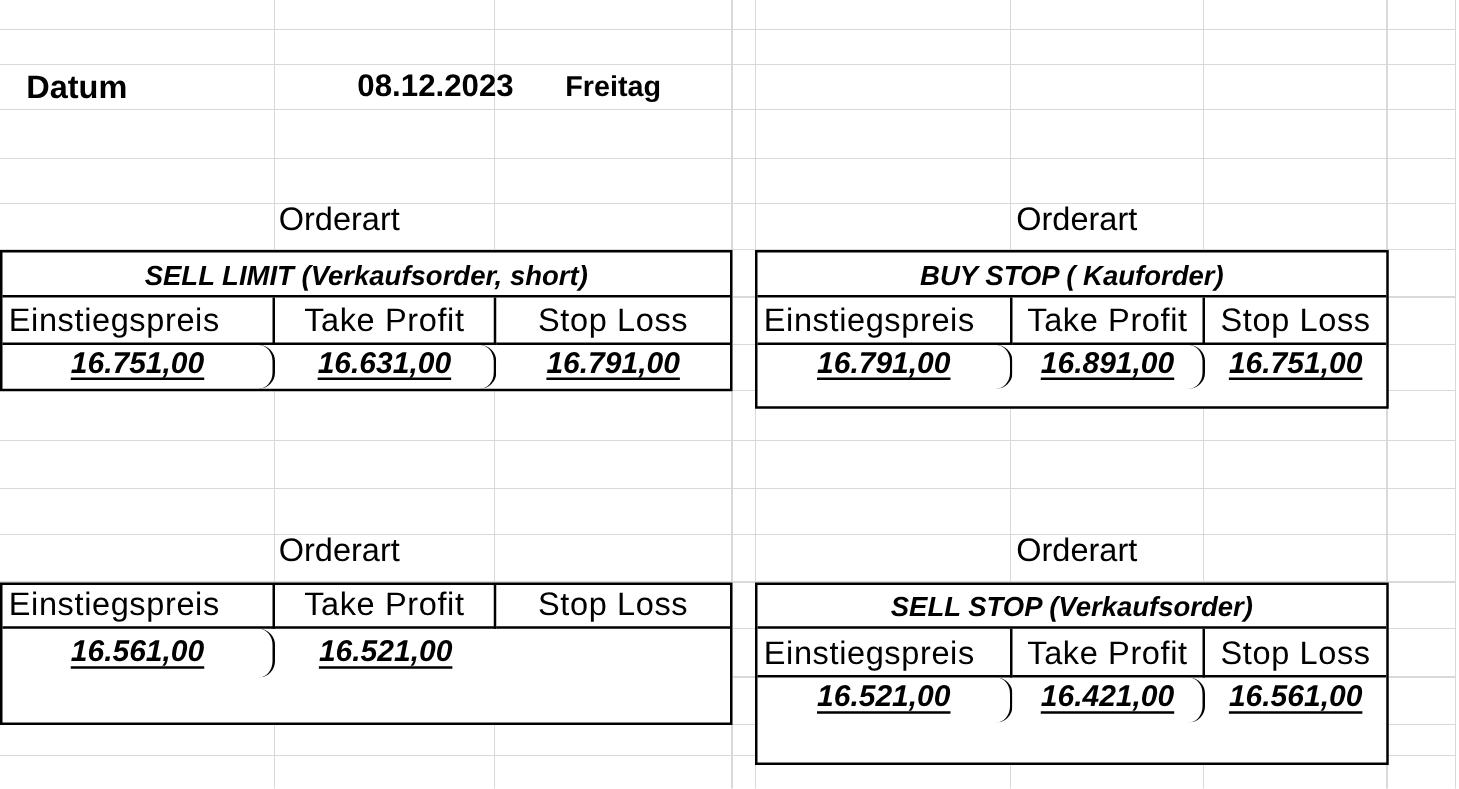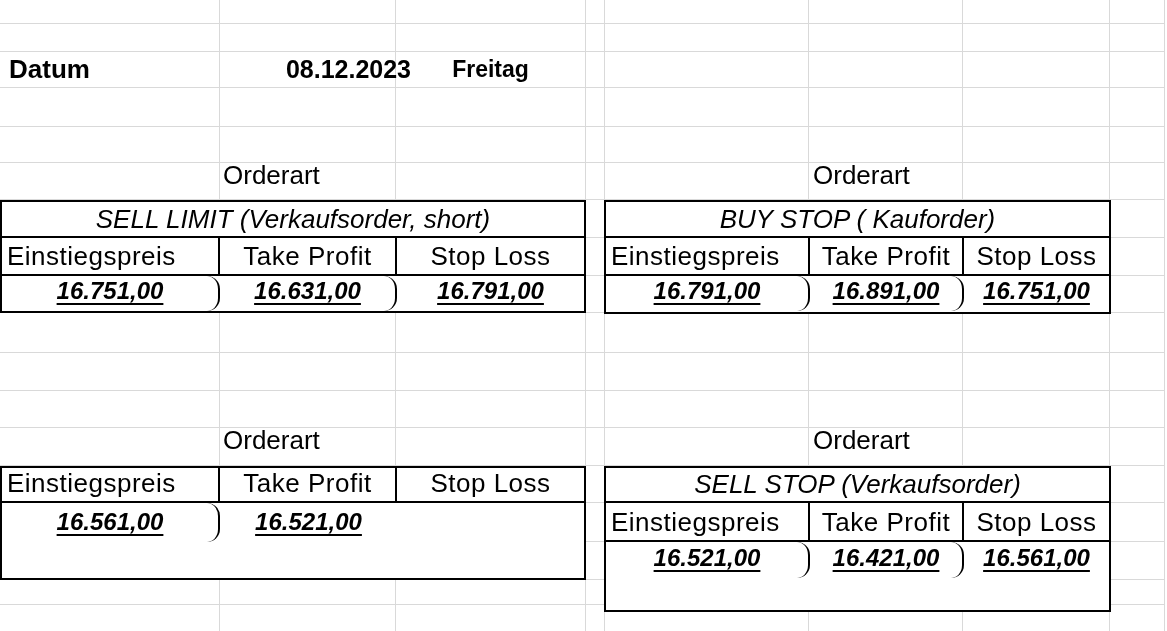--- a/index.html
+++ b/index.html
@@ -12,44 +12,44 @@
   .sheet{
     position:relative;width:1167px;height:631px;background:var(--background);
     font-family:"Liberation Sans","DejaVu Sans",sans-serif;color:var(--text);
     overflow:hidden;
   }
   svg.grid{position:absolute;left:0;top:0;}
   .cell{
     position:absolute;display:flex;align-items:flex-end;box-sizing:border-box;
     white-space:nowrap;line-height:1;
   }
-  .datum-label{left:4px;top:52px;width:219px;height:36px;padding:0 0 6px 5px;font-weight:bold;font-size:26px;}
+  .datum-label{left:16px;top:52px;width:219px;height:36px;padding:0 0 6px 5px;font-weight:bold;font-size:26px;}
   .date-value{left:219px;top:52px;width:199px;height:36px;justify-content:flex-end;padding:0 7px 6px 0;font-weight:bold;font-size:25px;}
   .weekday{left:396px;top:52px;width:189px;height:36px;justify-content:center;padding-bottom:7px;font-weight:bold;font-size:23px;}
   .orderart{width:180px;height:37px;font-size:26px;padding-bottom:12px;}
   .oa-tl{left:223px;top:163px;}
   .oa-tr{left:813px;top:163px;}
   .oa-bl{left:223px;top:428px;}
   .oa-br{left:813px;top:428px;}
   .order-table{
     position:absolute;display:grid;background:var(--background);box-sizing:border-box;
     border:2px solid var(--border);
   }
   .t-left{grid-template-columns:218px 177px 187px;}
   .t-right{grid-template-columns:204px 154px 145px;}
   .pos-tl{left:0;top:200px;width:586px;height:113px;grid-template-rows:36px 38px 35px;}
-  .pos-tr{left:604px;top:200px;width:507px;height:114px;grid-template-rows:36px 38px 35px;}
+  .pos-tr{left:604px;top:200px;width:507px;height:127px;grid-template-rows:36px 38px 35px;}
   .pos-bl{left:0;top:466px;width:586px;height:114px;grid-template-rows:35px 39px 36px;}
   .pos-br{left:604px;top:466px;width:507px;height:146px;grid-template-rows:35px 39px 36px;}
   .tcell{
     display:flex;align-items:flex-end;justify-content:center;box-sizing:border-box;
     white-space:nowrap;line-height:1;overflow:hidden;
   }
   .title{
-    grid-column:1/4;font-weight:normal;font-style:italic;font-size:26px;
+    grid-column:1/4;font-weight:bold;font-style:italic;font-size:22px;
     border-bottom:2px solid var(--border);padding-bottom:4px;
   }
   .hdr{font-size:26px;letter-spacing:0.5px;border-bottom:2px solid var(--border);padding-bottom:5px;}
   .hdr.first{justify-content:flex-start;padding-left:5px;}
   .cdiv{border-right:2px solid var(--border);}
   .val{
     font-weight:bold;font-style:italic;font-size:24px;
     text-decoration:underline;text-decoration-thickness:2px;text-underline-offset:4px;
     padding-bottom:8px;
     border-radius:13px;

